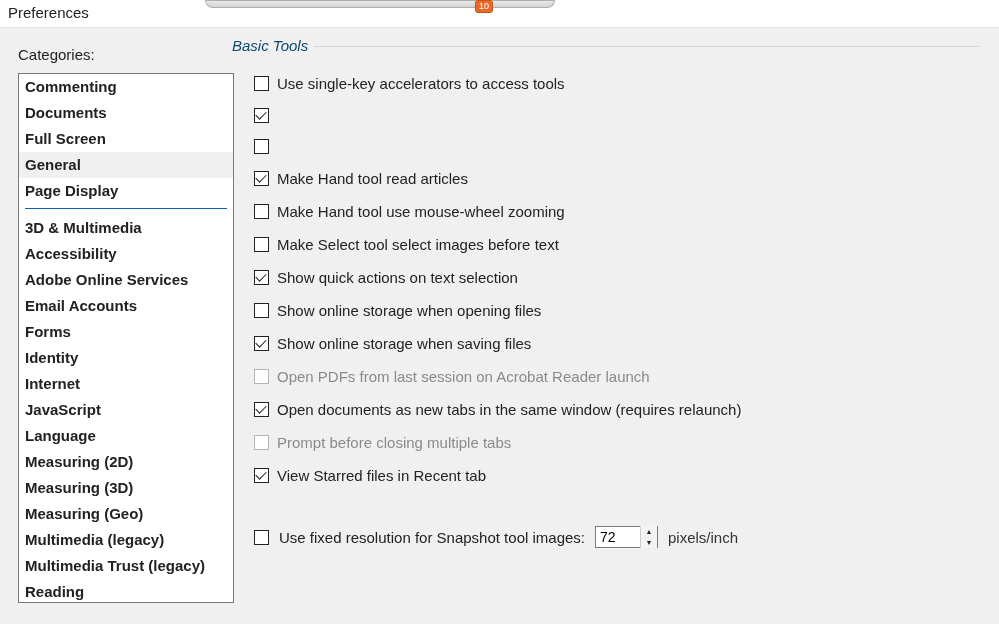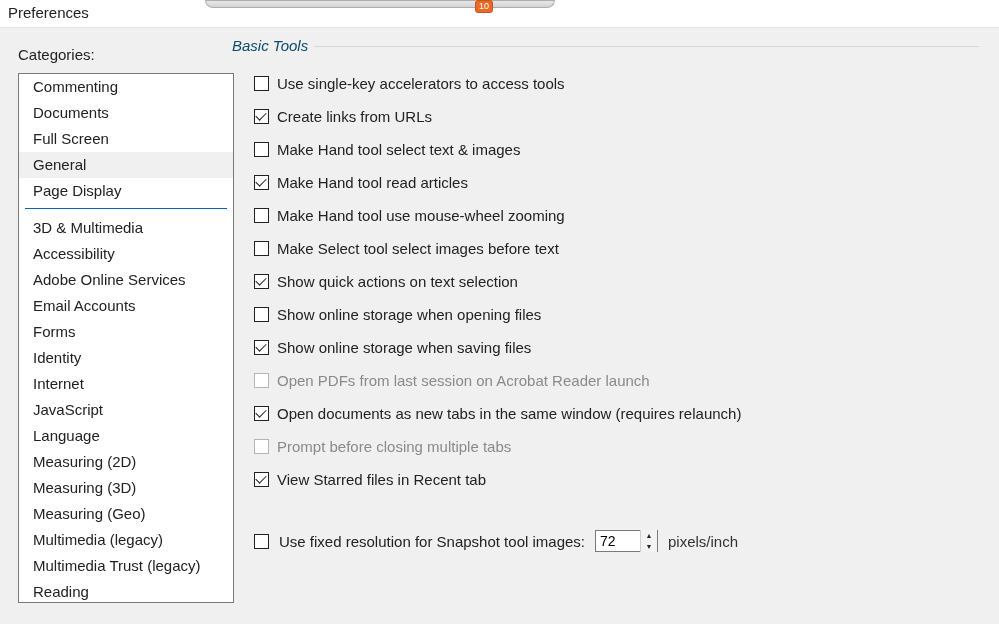--- a/index.html
+++ b/index.html
@@ -27,24 +27,25 @@
   .leftcol { width: 216px; flex: 0 0 216px; }
   .rightcol { flex: 1; padding-right: 10px; }
   .section-label { margin-bottom: 10px; }
   .cat-list {
     background: #fff;
     border: 1px solid #7a7a7a;
     height: 530px;
     overflow: hidden;
   }
   .cat-item {
-    padding: 2px 14px;
+    padding: 2px 6px;
     line-height: 22px;
     cursor: default;
     white-space: nowrap;
+    font-weight: bold;
   }
   .cat-item.selected { background: #f0f0f0; }
   .cat-sep {
     border-top: 1px solid #0a63b0;
     margin: 4px 6px 6px 6px;
   }
   .groupbox {
     border: 1px solid #d8d8d8;
     border-left: none; border-right: none; border-bottom: none;
     position: relative;
@@ -177,25 +178,23 @@
       <div class="groupbox-wrap">
         <div class="groupbox">
           <div class="groupbox-title">Basic Tools</div>
           <div id="options">
               <div class="cbx-row">
                 <div class="cbx"></div>
                 <span class="cbx-label">Use single-key accelerators to access tools</span>
               </div>
               <div class="cbx-row">
                 <div class="cbx checked"></div>
-                <span class="cbx-label">Create links from URLs</span>
-              </div>
-              <div class="cbx-row">
-                <div class="cbx"></div>
-                <span class="cbx-label">Make Hand tool select text &amp; images</span>
+              </div>
+              <div class="cbx-row">
+                <div class="cbx"></div>
               </div>
               <div class="cbx-row">
                 <div class="cbx checked"></div>
                 <span class="cbx-label">Make Hand tool read articles</span>
               </div>
               <div class="cbx-row">
                 <div class="cbx"></div>
                 <span class="cbx-label">Make Hand tool use mouse-wheel zooming</span>
               </div>
               <div class="cbx-row">

